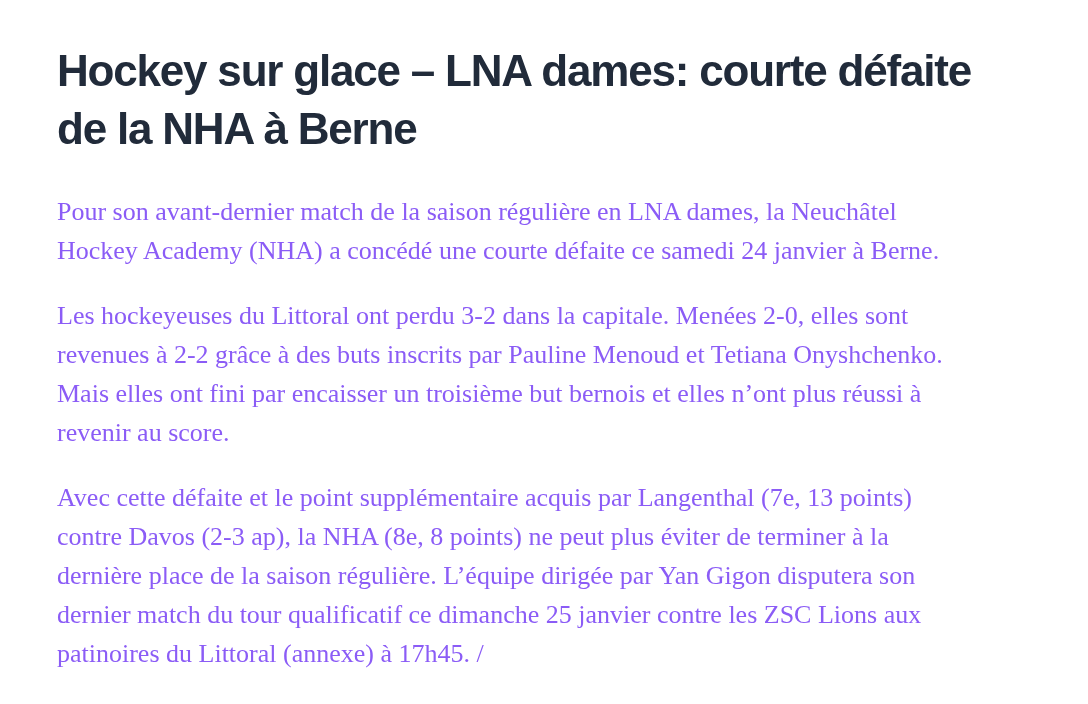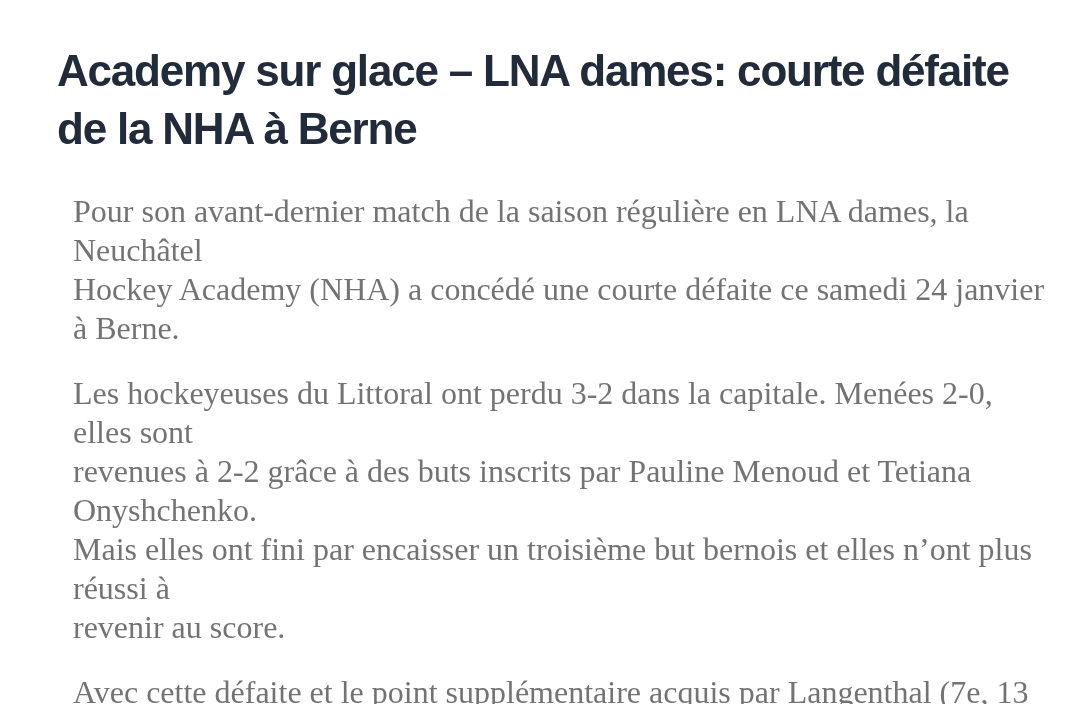--- a/index.html
+++ b/index.html
@@ -20,32 +20,32 @@
     font-family: "Liberation Sans", sans-serif;
     font-weight: 700;
     font-size: 44px;
     line-height: 58px;
     letter-spacing: -1.2px;
     color: #212b3a;
     margin: 0 0 34px 0;
     white-space: pre-line;
   }
   .body-paragraph {
-    font-size: 32px;
+    font-size: 26px;
     line-height: 39px;
-    color: #737373;
-    margin: 0 0 26px 16px;
+    color: #8b5cf6;
+    margin: 0 0 26px 0;
     white-space: pre-line;
   }
 </style>
 </head>
 <body>
 
 <div class="article">
-  <h1 class="headline">Academy sur glace – LNA dames: courte défaite
+  <h1 class="headline">Hockey sur glace – LNA dames: courte défaite
 de la NHA à Berne</h1>
 
   <p class="body-paragraph">Pour son avant-dernier match de la saison régulière en LNA dames, la Neuchâtel
 Hockey Academy (NHA) a concédé une courte défaite ce samedi 24 janvier à Berne.</p>
 
   <p class="body-paragraph">Les hockeyeuses du Littoral ont perdu 3-2 dans la capitale. Menées 2-0, elles sont
 revenues à 2-2 grâce à des buts inscrits par Pauline Menoud et Tetiana Onyshchenko.
 Mais elles ont fini par encaisser un troisième but bernois et elles n’ont plus réussi à
 revenir au score.</p>
 

